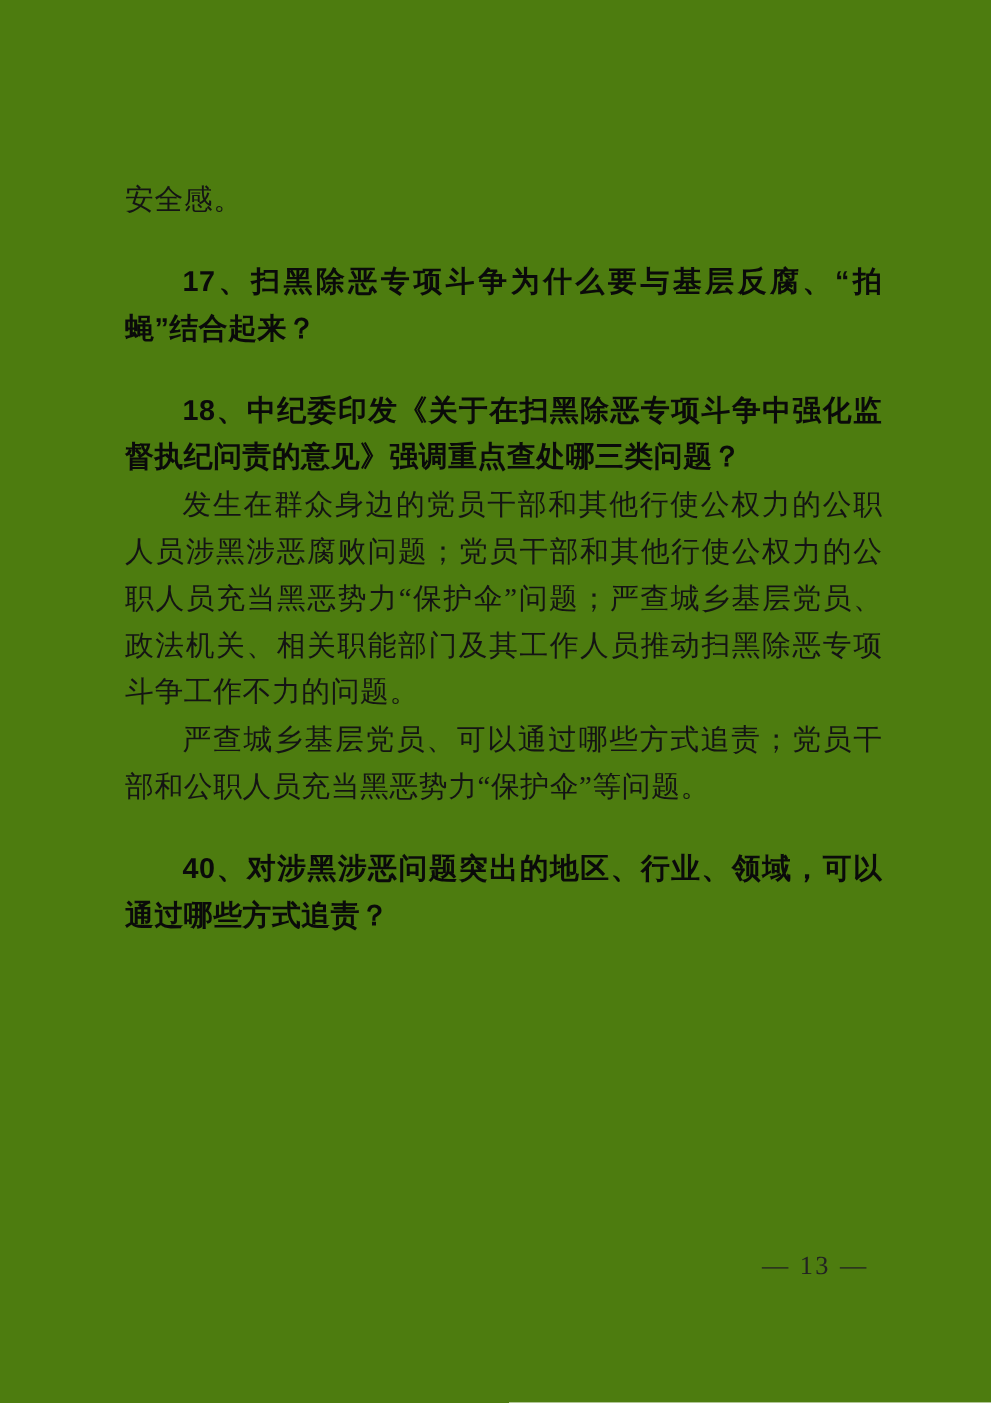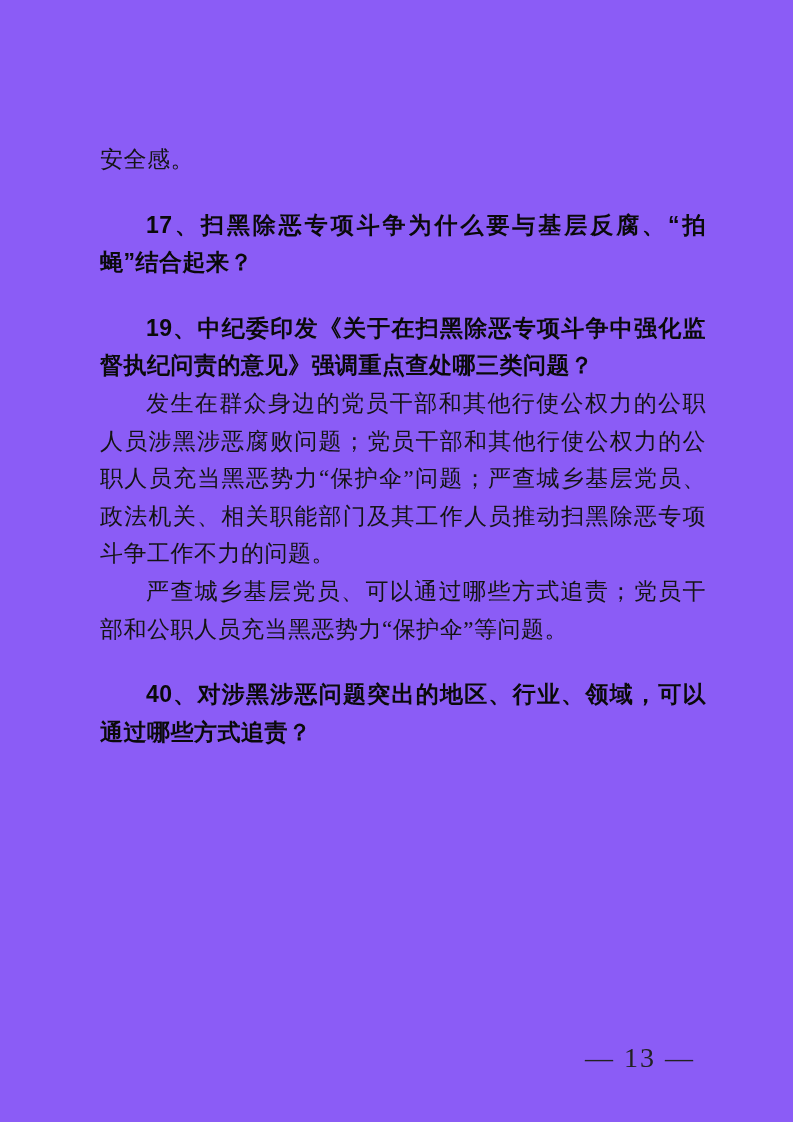--- a/index.html
+++ b/index.html
@@ -4,21 +4,21 @@
 <style>
   html, body {
     margin: 0;
     padding: 0;
     background: #ffffff;
   }
   .page {
     position: relative;
     width: 793px;
     height: 1122px;
-    background: #8b5cf6;
+    background: #4d7c0f;
     overflow: hidden;
     color: #141414;
     font-family: "Liberation Serif", "DejaVu Serif", serif;
   }
   .content {
     position: absolute;
     left: 100px;
     top: 141px;
     width: 606px;
   }
@@ -35,34 +35,34 @@
     text-indent: 0;
   }
   p.heading {
     font-family: "Liberation Sans", "DejaVu Sans", sans-serif;
     font-weight: bold;
     color: #0a0a0a;
     margin-top: 28px;
   }
   .page-number {
     position: absolute;
-    top: 1042px;
+    top: 1000px;
     right: 98px;
-    font-size: 28px;
+    font-size: 21px;
     letter-spacing: 2px;
     color: #222222;
     font-family: "Liberation Serif", "DejaVu Serif", serif;
   }
 </style>
 </head>
 <body>
 
 <div class="page">
   <div class="content">
     <p class="body no-indent">安全感。</p>
     <p class="heading">17、扫黑除恶专项斗争为什么要与基层反腐、“拍蝇”结合起来？</p>
-    <p class="heading">19、中纪委印发《关于在扫黑除恶专项斗争中强化监督执纪问责的意见》强调重点查处哪三类问题？</p>
+    <p class="heading">18、中纪委印发《关于在扫黑除恶专项斗争中强化监督执纪问责的意见》强调重点查处哪三类问题？</p>
     <p class="body">发生在群众身边的党员干部和其他行使公权力的公职人员涉黑涉恶腐败问题；党员干部和其他行使公权力的公职人员充当黑恶势力“保护伞”问题；严查城乡基层党员、政法机关、相关职能部门及其工作人员推动扫黑除恶专项斗争工作不力的问题。</p>
     <p class="body">严查城乡基层党员、可以通过哪些方式追责；党员干部和公职人员充当黑恶势力“保护伞”等问题。</p>
     <p class="heading">40、对涉黑涉恶问题突出的地区、行业、领域，可以通过哪些方式追责？</p>
   </div>
   <div class="page-number">— 13 —</div>
 </div>
 
 </body></html>

